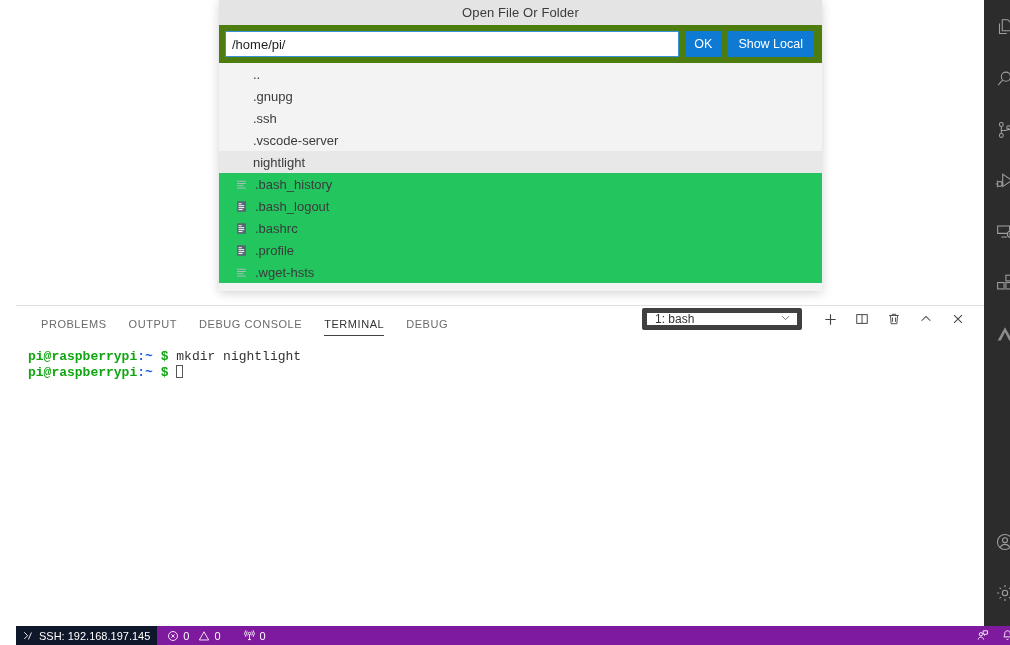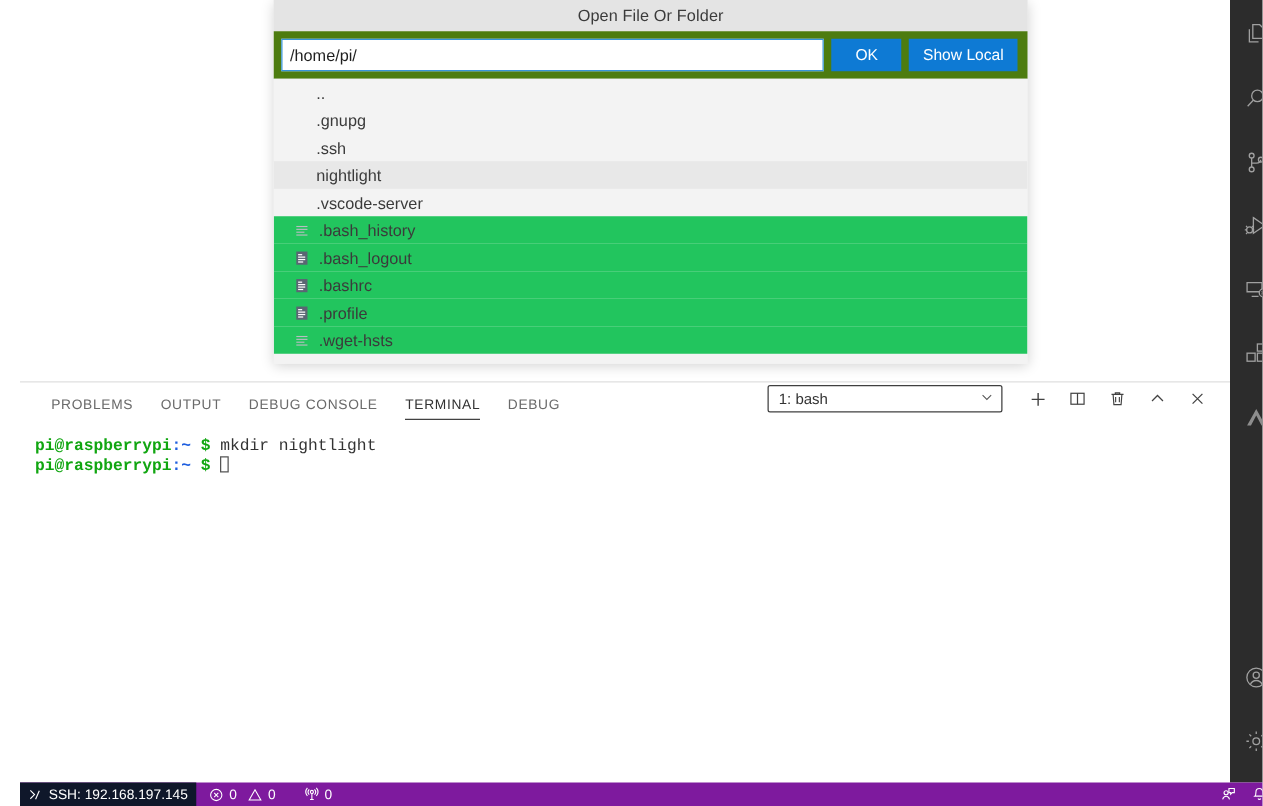--- a/index.html
+++ b/index.html
@@ -35,21 +35,21 @@
     display:flex; align-items:center; padding:0 8px 0 6px; gap:6px;
   }
   .path-input{
     flex:1; height:26px; border:1px solid #3794d8; background:#ffffff;
     font-family:"Liberation Sans", sans-serif; font-size:13px; color:#1f1f1f;
     padding:0 6px; outline:none;
   }
   .dlg-btn{
     height:26px; border:none; background:#0e7ad4; color:#ffffff;
     font-family:"Liberation Sans", sans-serif; font-size:12.5px;
-    cursor:pointer; padding:0 19px; white-space:nowrap;
+    cursor:pointer; padding:0 9px; white-space:nowrap;
   }
   .dlg-btn.wide{ padding:0 11px; }
 
   .dialog-list{
     position:absolute; left:0; top:63px; width:603px; height:228px;
     background:#f3f3f3; overflow:hidden;
   }
   .list-row{
     height:22px; display:flex; align-items:center;
     padding-left:12px; font-size:13px; color:#3b3b3b;
@@ -83,21 +83,21 @@
   }
   .panel-tab.active{ color:#333333; }
   .panel-tab.active::after{
     content:""; position:absolute; left:11px; right:11px; bottom:5px;
     height:1.5px; background:#424242;
   }
   .panel-actions{
     margin-left:auto; display:flex; align-items:center; gap:0;
   }
   .term-select{
-    width:188px; height:22px; border:1px solid #404040; background:#ffffff;
+    width:160px; height:22px; border:5px solid #404040; background:#ffffff;
     border-radius:2px; display:flex; align-items:center;
     padding:0 6px 0 8px; font-size:12px; color:#333; cursor:pointer;
     margin-right:12px;
   }
   .term-select .caret{ margin-left:auto; }
   .act-btn{
     width:26px; height:26px; display:flex; align-items:center; justify-content:center;
     cursor:pointer; color:#424242; margin:0 3px;
   }
   .act-btn svg{ display:block; }
@@ -174,27 +174,27 @@
           <span class="row-label">..</span>
         </div>
         <div class="list-row">
           <span class="row-icon"></span>
           <span class="row-label">.gnupg</span>
         </div>
         <div class="list-row">
           <span class="row-icon"></span>
           <span class="row-label">.ssh</span>
         </div>
+        <div class="list-row">
+          <span class="row-icon"></span>
+          <span class="row-label">.vscode-server</span>
+        </div>
         <div class="list-row selected">
           <span class="row-icon"></span>
           <span class="row-label">nightlight</span>
-        </div>
-        <div class="list-row">
-          <span class="row-icon"></span>
-          <span class="row-label">.vscode-server</span>
         </div>
         <div class="list-row file file-section">
           <span class="row-icon">
             <svg width="13" height="13" viewBox="0 0 16 16">
               <rect x="2.5" y="3.4" width="11" height="1.1" fill="#b9bdc2"></rect>
               <rect x="2.5" y="6.2" width="11" height="1.1" fill="#b9bdc2"></rect>
               <rect x="2.5" y="9" width="8" height="1.1" fill="#b9bdc2"></rect>
               <rect x="2.5" y="11.8" width="11" height="1.1" fill="#b9bdc2"></rect>
             </svg>
           </span>

